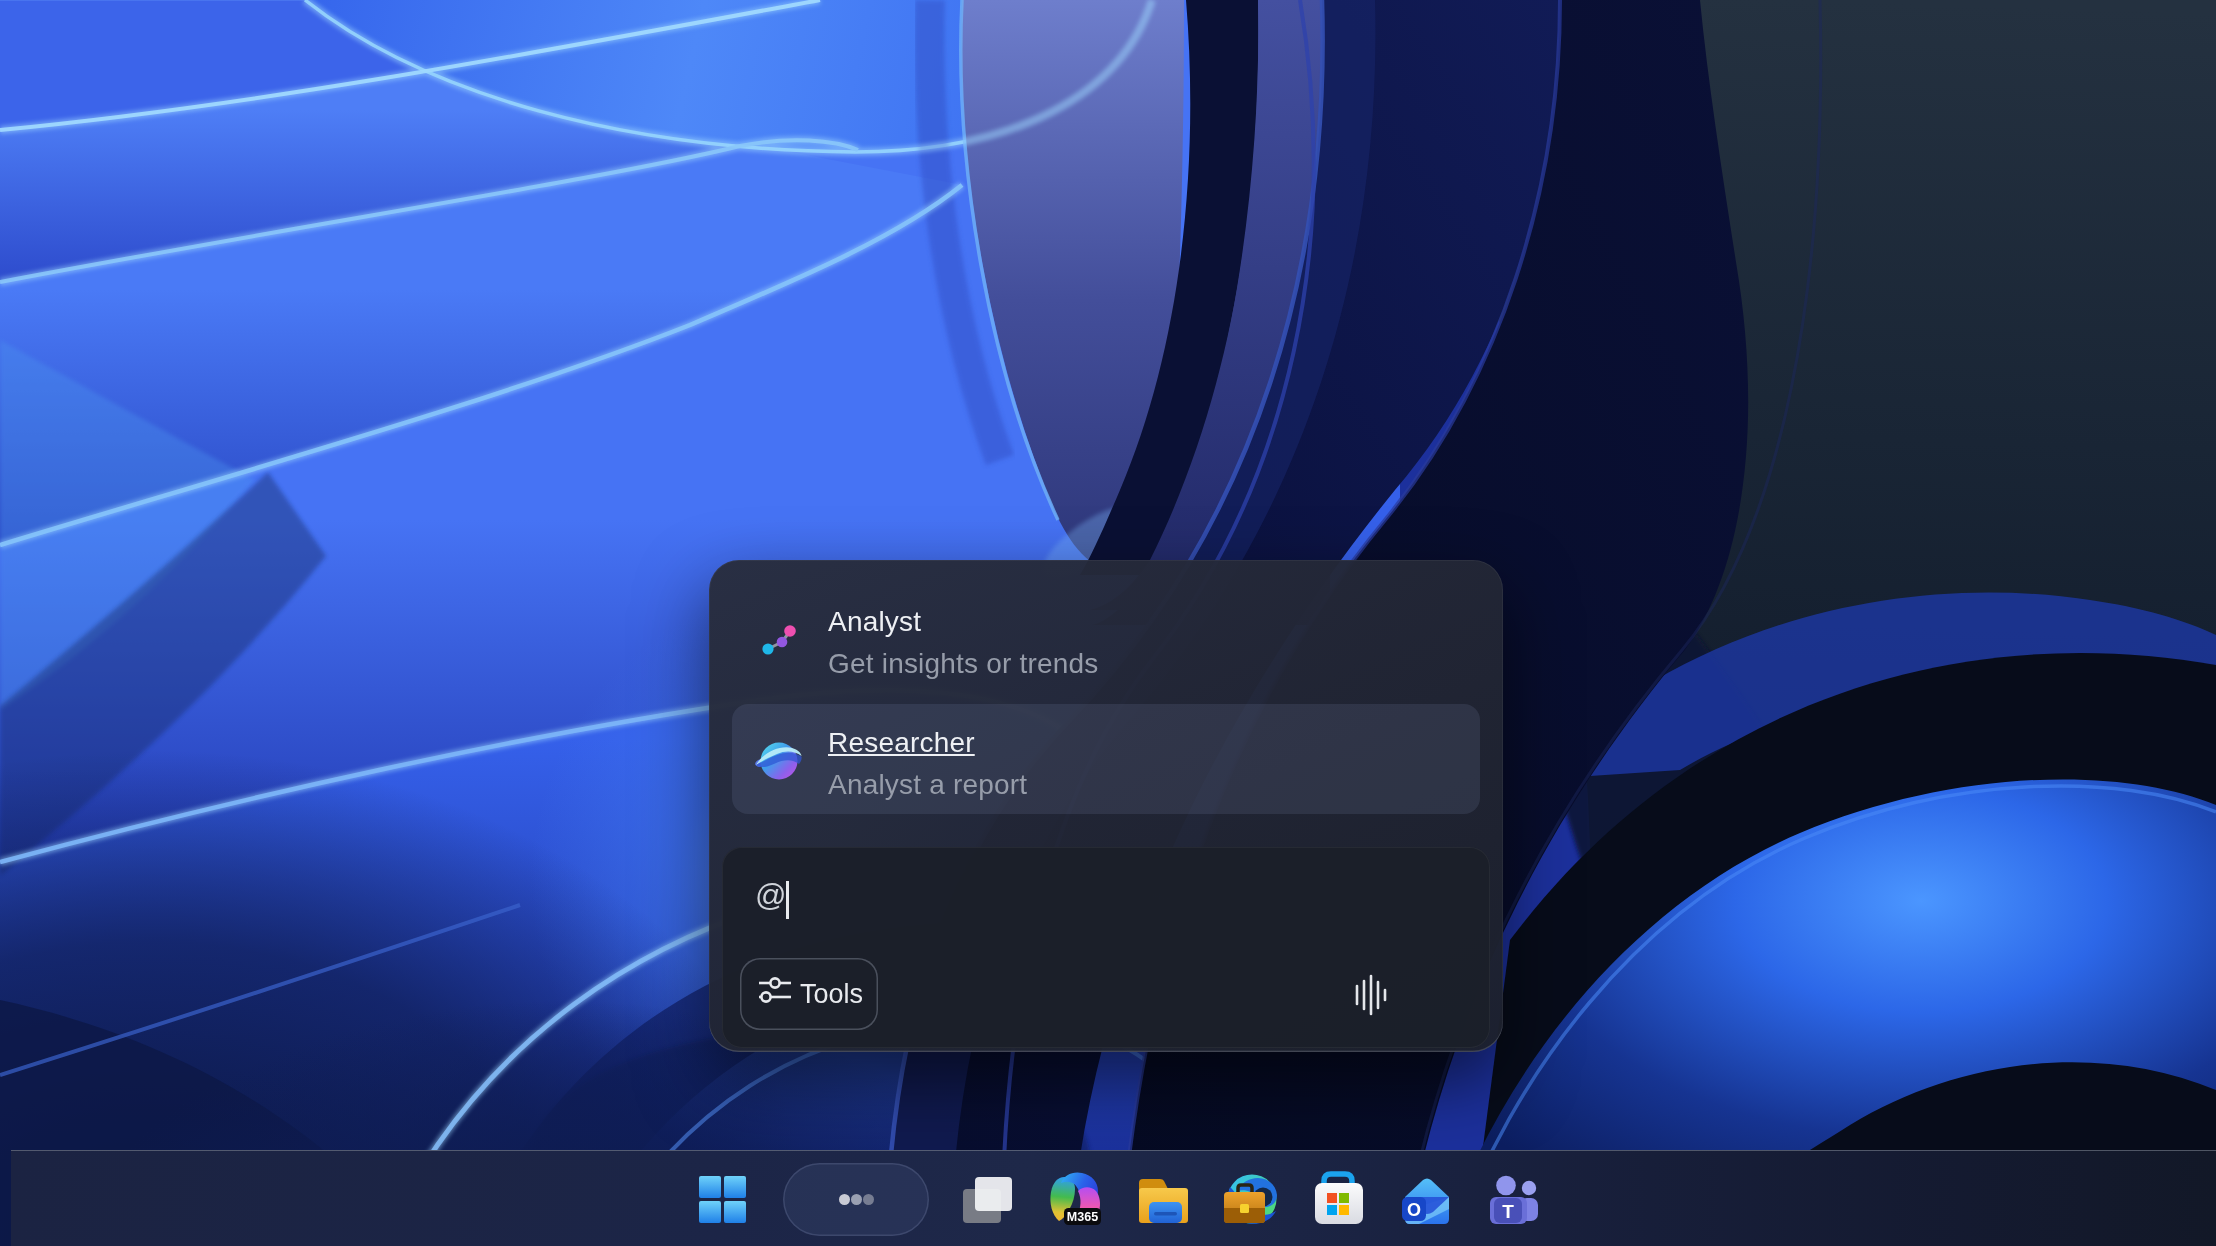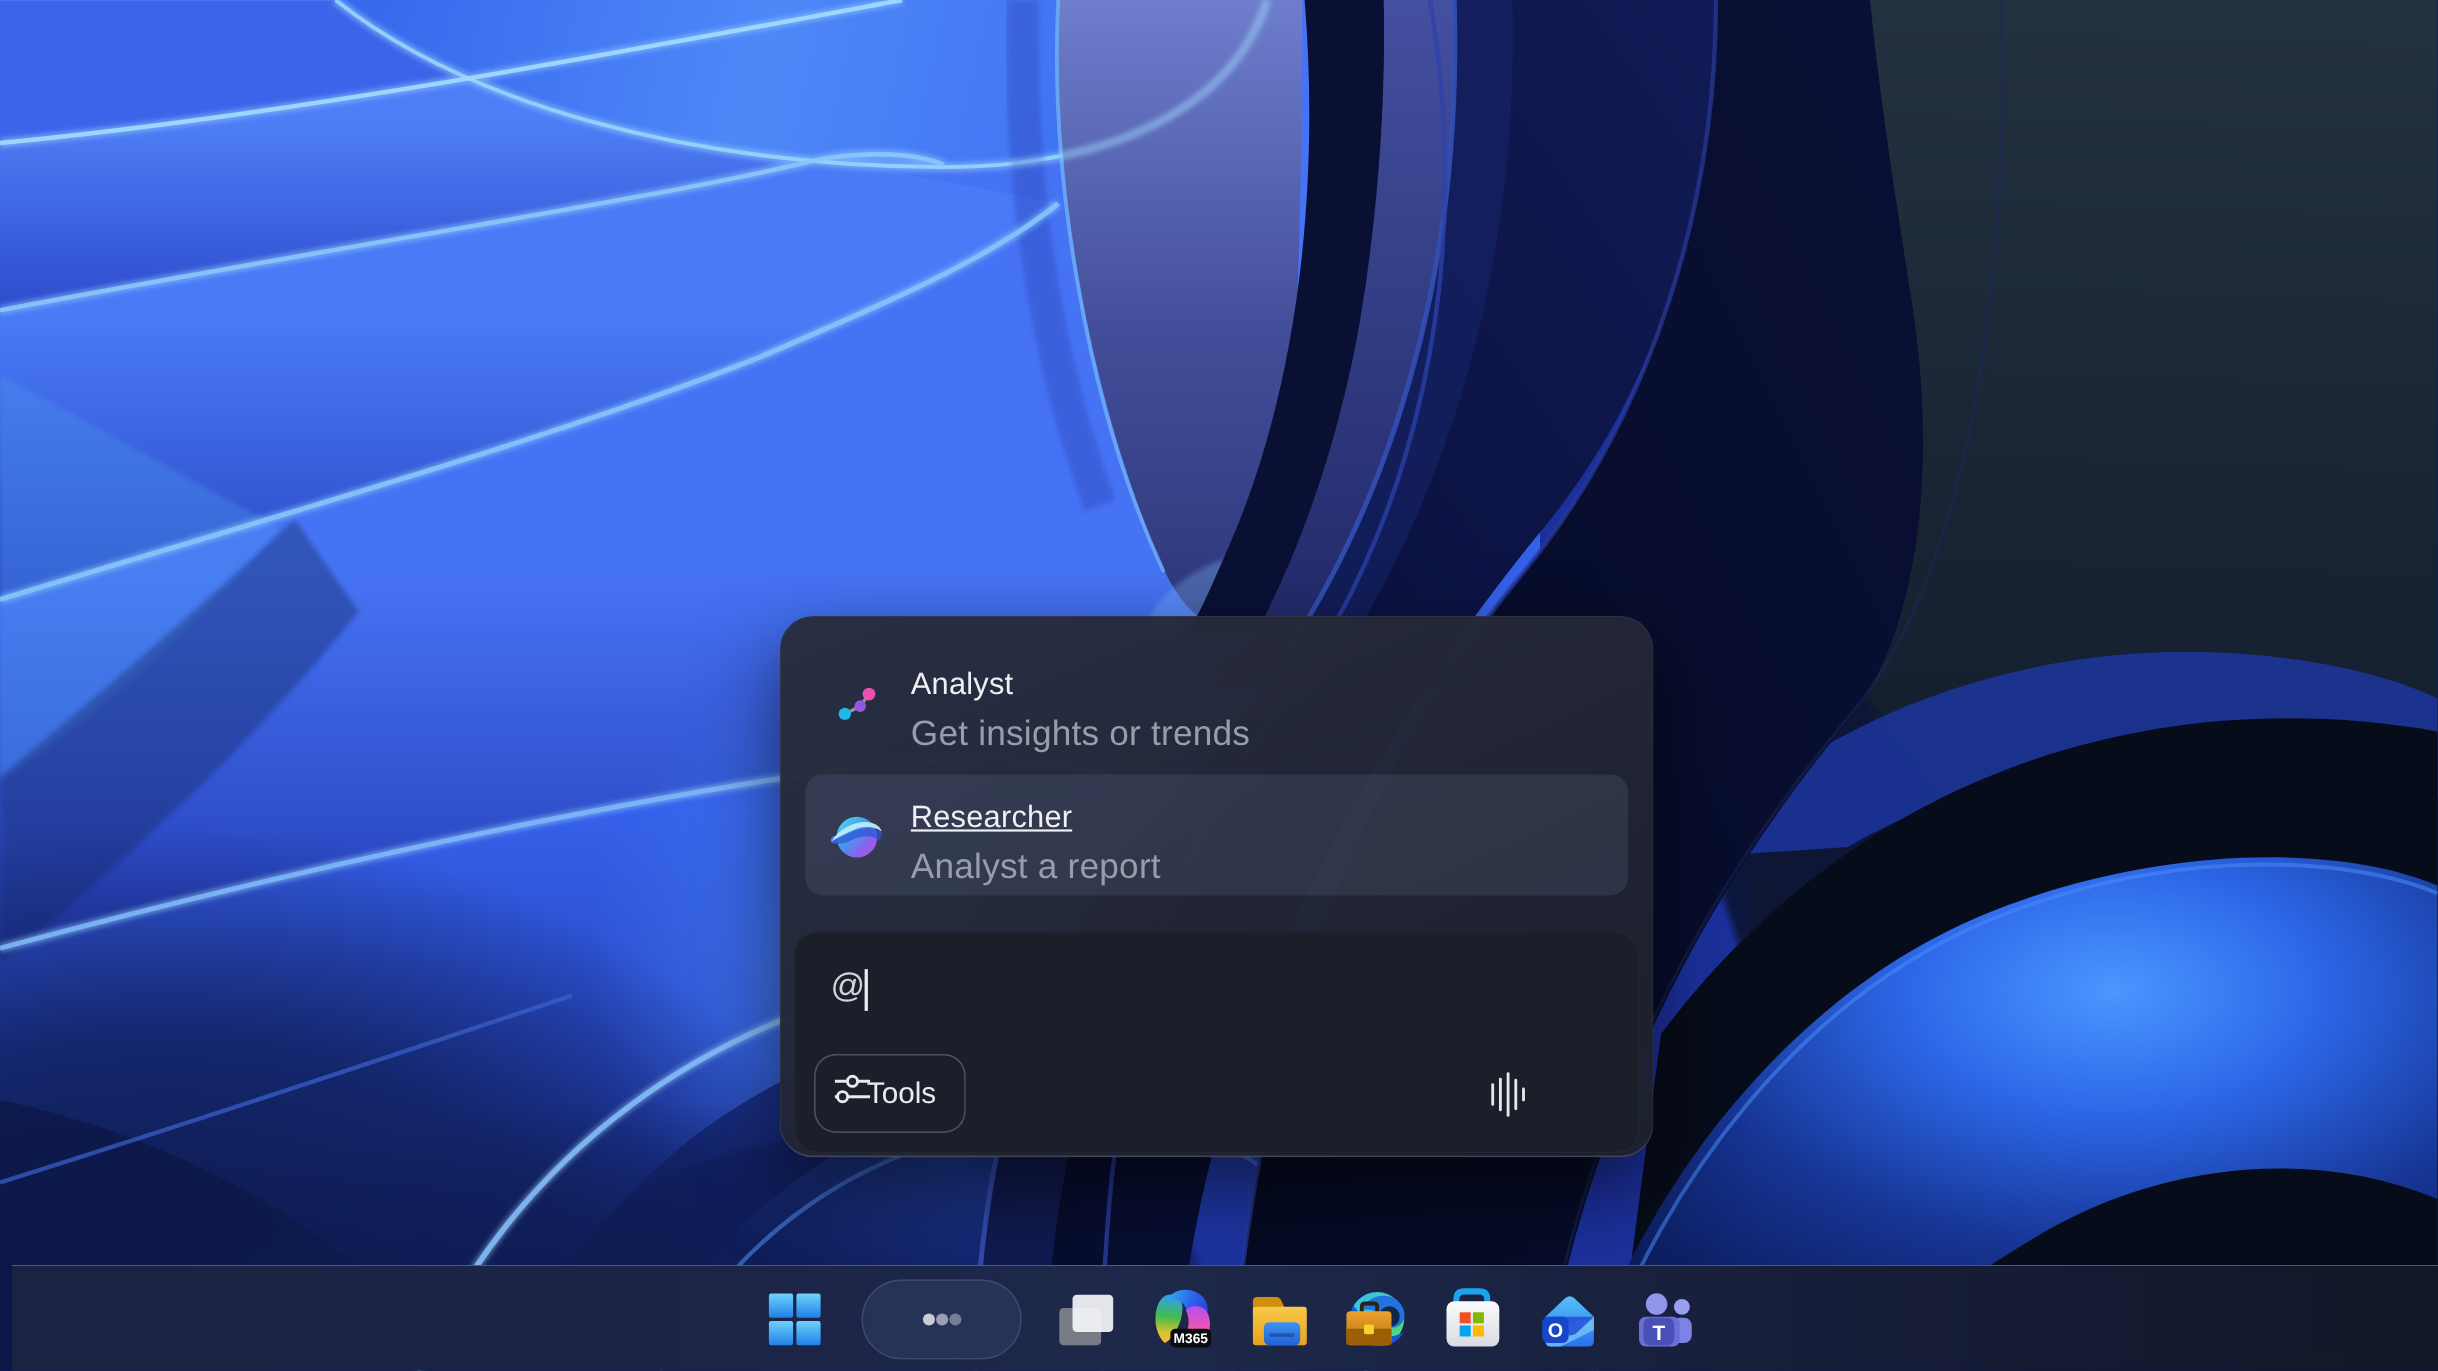--- a/index.html
+++ b/index.html
@@ -2,26 +2,26 @@
 <html><head>
 <meta charset="utf-8">
 <style>
 html,body{margin:0;padding:0;width:2216px;height:1246px;overflow:hidden;background:#0d1430;font-family:"Liberation Sans",sans-serif;}
 #wall{position:absolute;left:0;top:0;width:2216px;height:1246px;}
 #popup{position:absolute;left:709px;top:560px;width:794px;height:492px;border-radius:30px;
  background:linear-gradient(155deg,rgba(40,45,62,0.97) 0%,rgba(34,38,53,0.97) 45%,rgba(28,32,44,0.97) 100%);
  box-shadow:0 30px 70px rgba(0,0,0,0.55), inset 0 0 0 1px rgba(255,255,255,0.05), inset 0 -1.5px 0 rgba(190,200,220,0.16);}
 #hlrow{position:absolute;left:23px;top:144px;width:748px;height:110px;border-radius:16px;background:rgba(140,156,200,0.14);}
 .title{position:absolute;font-size:28px;color:#eef0f4;letter-spacing:0.2px;}
-.sub{position:absolute;font-size:32px;color:#979daa;letter-spacing:0.2px;}
+.sub{position:absolute;font-size:28px;color:#979daa;letter-spacing:0.2px;}
 #inputbox{position:absolute;left:13px;top:287px;width:768px;height:201px;border-radius:20px;background:rgba(27,31,41,0.97);box-shadow:inset 0 0 0 1px rgba(255,255,255,0.05);}
 #at{position:absolute;left:33px;top:31px;font-size:31px;color:#cfd3da;}
 #caret{position:absolute;left:64px;top:34px;width:2.5px;height:38px;background:#e8eaee;}
 #tools{position:absolute;left:18px;top:111px;width:138px;height:72px;border-radius:20px;box-shadow:inset 0 0 0 1.5px rgba(140,148,164,0.42);}
-#tools span{position:absolute;left:48px;top:21px;font-size:27px;color:#e8eaee;}
+#tools span{position:absolute;left:60px;top:21px;font-size:27px;color:#e8eaee;}
 #taskbar{position:absolute;left:11px;top:1150px;width:2216px;height:96px;
  background:linear-gradient(90deg,#1b2342 0%,#1c2547 32%,#1e2849 46%,#1b2444 58%,#171e39 74%,#141a30 88%,#121827 100%);
  border-top:1.5px solid rgba(130,136,150,0.55);box-sizing:border-box;}
 #pill{position:absolute;left:772px;top:12px;width:146px;height:73px;border-radius:37px;background:rgba(108,128,188,0.13);box-shadow:inset 0 0 0 1.5px rgba(150,162,200,0.2);}
 .dot{position:absolute;top:31px;width:11px;height:11px;border-radius:50%;}
 </style>
 </head>
 <body>
 <svg id="wall" viewBox="0 0 2216 1246" preserveAspectRatio="none">
 <defs>

